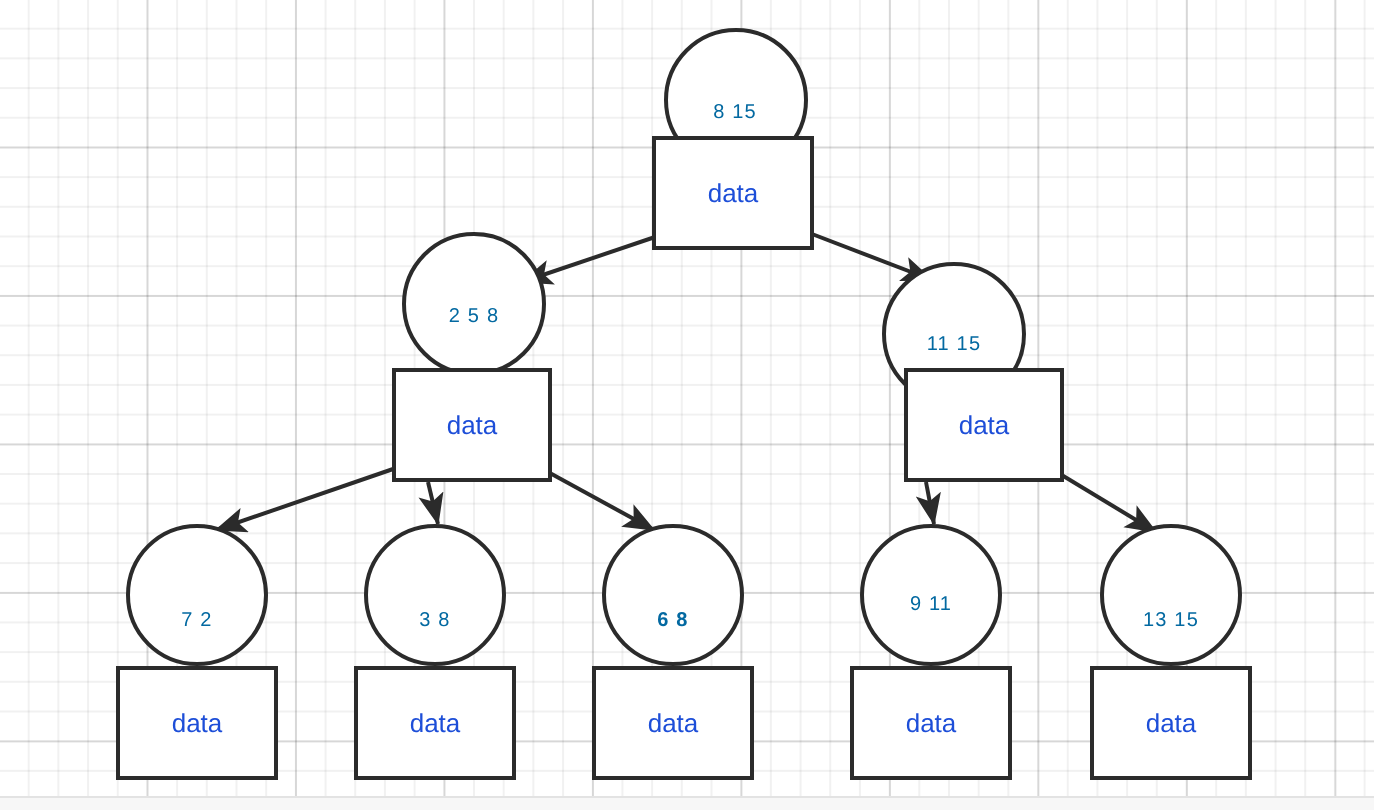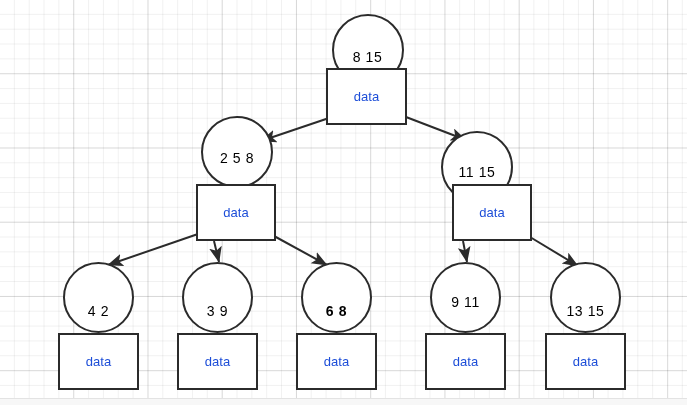--- a/index.html
+++ b/index.html
@@ -44,22 +44,22 @@
     position: absolute;
     border: 2px solid #2b2b2b;
     border-radius: 50%;
     background: #ffffff;
     box-sizing: border-box;
     display: flex;
     align-items: center;
     justify-content: center;
   }
   .node-circle .keylabel {
-    color: #000000;
-    font-size: 14px;
+    color: #0369a1;
+    font-size: 10px;
     letter-spacing: 0.6px;
     white-space: nowrap;
     user-select: none;
   }
   .node-rect {
     position: absolute;
     border: 2px solid #2b2b2b;
     background: #ffffff;
     box-sizing: border-box;
     display: flex;
@@ -125,29 +125,29 @@
       <div class="node">
         <div class="node-circle" style="left: 441px; top: 131px; width: 72px; height: 72px; z-index: 2;">
           <span class="keylabel" style="margin-top: 10px;">11 15</span>
         </div>
         <div class="node-rect" style="left: 452px; top: 184px; width: 80px; height: 57px; z-index: 3;">
           <span class="datalabel">data</span>
         </div>
       </div>
       <div class="node">
         <div class="node-circle" style="left: 63px; top: 261.5px; width: 71px; height: 71px; z-index: 2;">
-          <span class="keylabel" style="margin-top: 27px;">4 2</span>
+          <span class="keylabel" style="margin-top: 27px;">7 2</span>
         </div>
         <div class="node-rect" style="left: 58px; top: 333px; width: 81px; height: 57px; z-index: 3;">
           <span class="datalabel">data</span>
         </div>
       </div>
       <div class="node">
         <div class="node-circle" style="left: 182px; top: 261.5px; width: 71px; height: 71px; z-index: 2;">
-          <span class="keylabel" style="margin-top: 27px;">3 9</span>
+          <span class="keylabel" style="margin-top: 27px;">3 8</span>
         </div>
         <div class="node-rect" style="left: 177px; top: 333px; width: 81px; height: 57px; z-index: 3;">
           <span class="datalabel">data</span>
         </div>
       </div>
       <div class="node">
         <div class="node-circle" style="left: 301px; top: 261.5px; width: 71px; height: 71px; z-index: 2; font-weight: bold;">
           <span class="keylabel" style="margin-top: 27px;">6 8</span>
         </div>
         <div class="node-rect" style="left: 296px; top: 333px; width: 81px; height: 57px; z-index: 3;">

